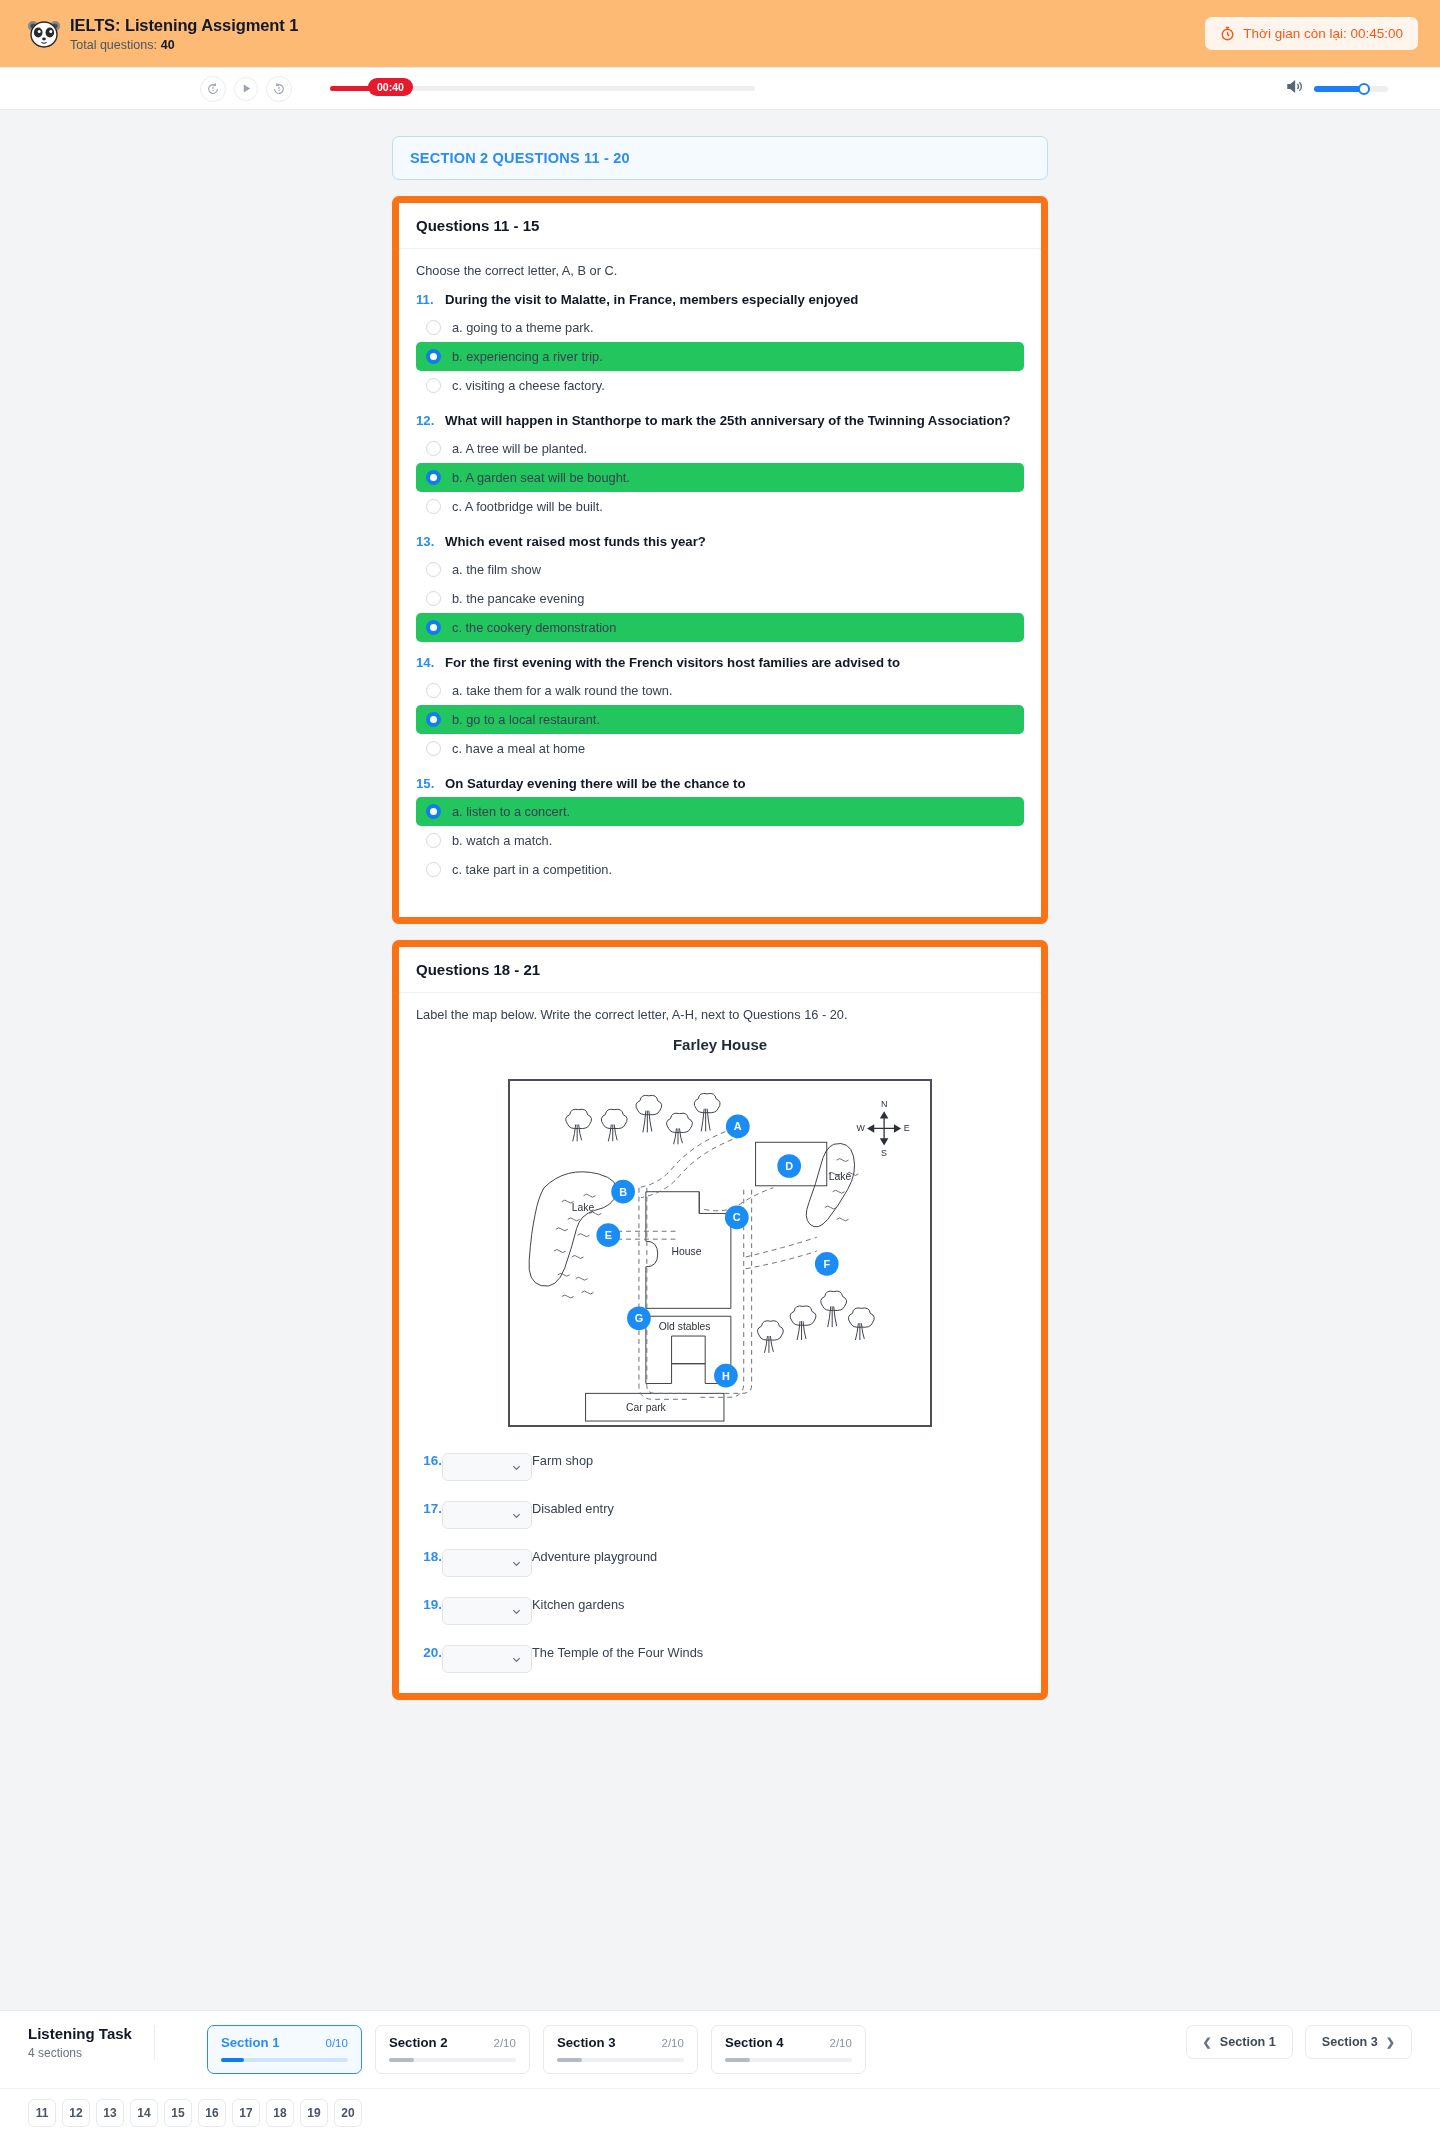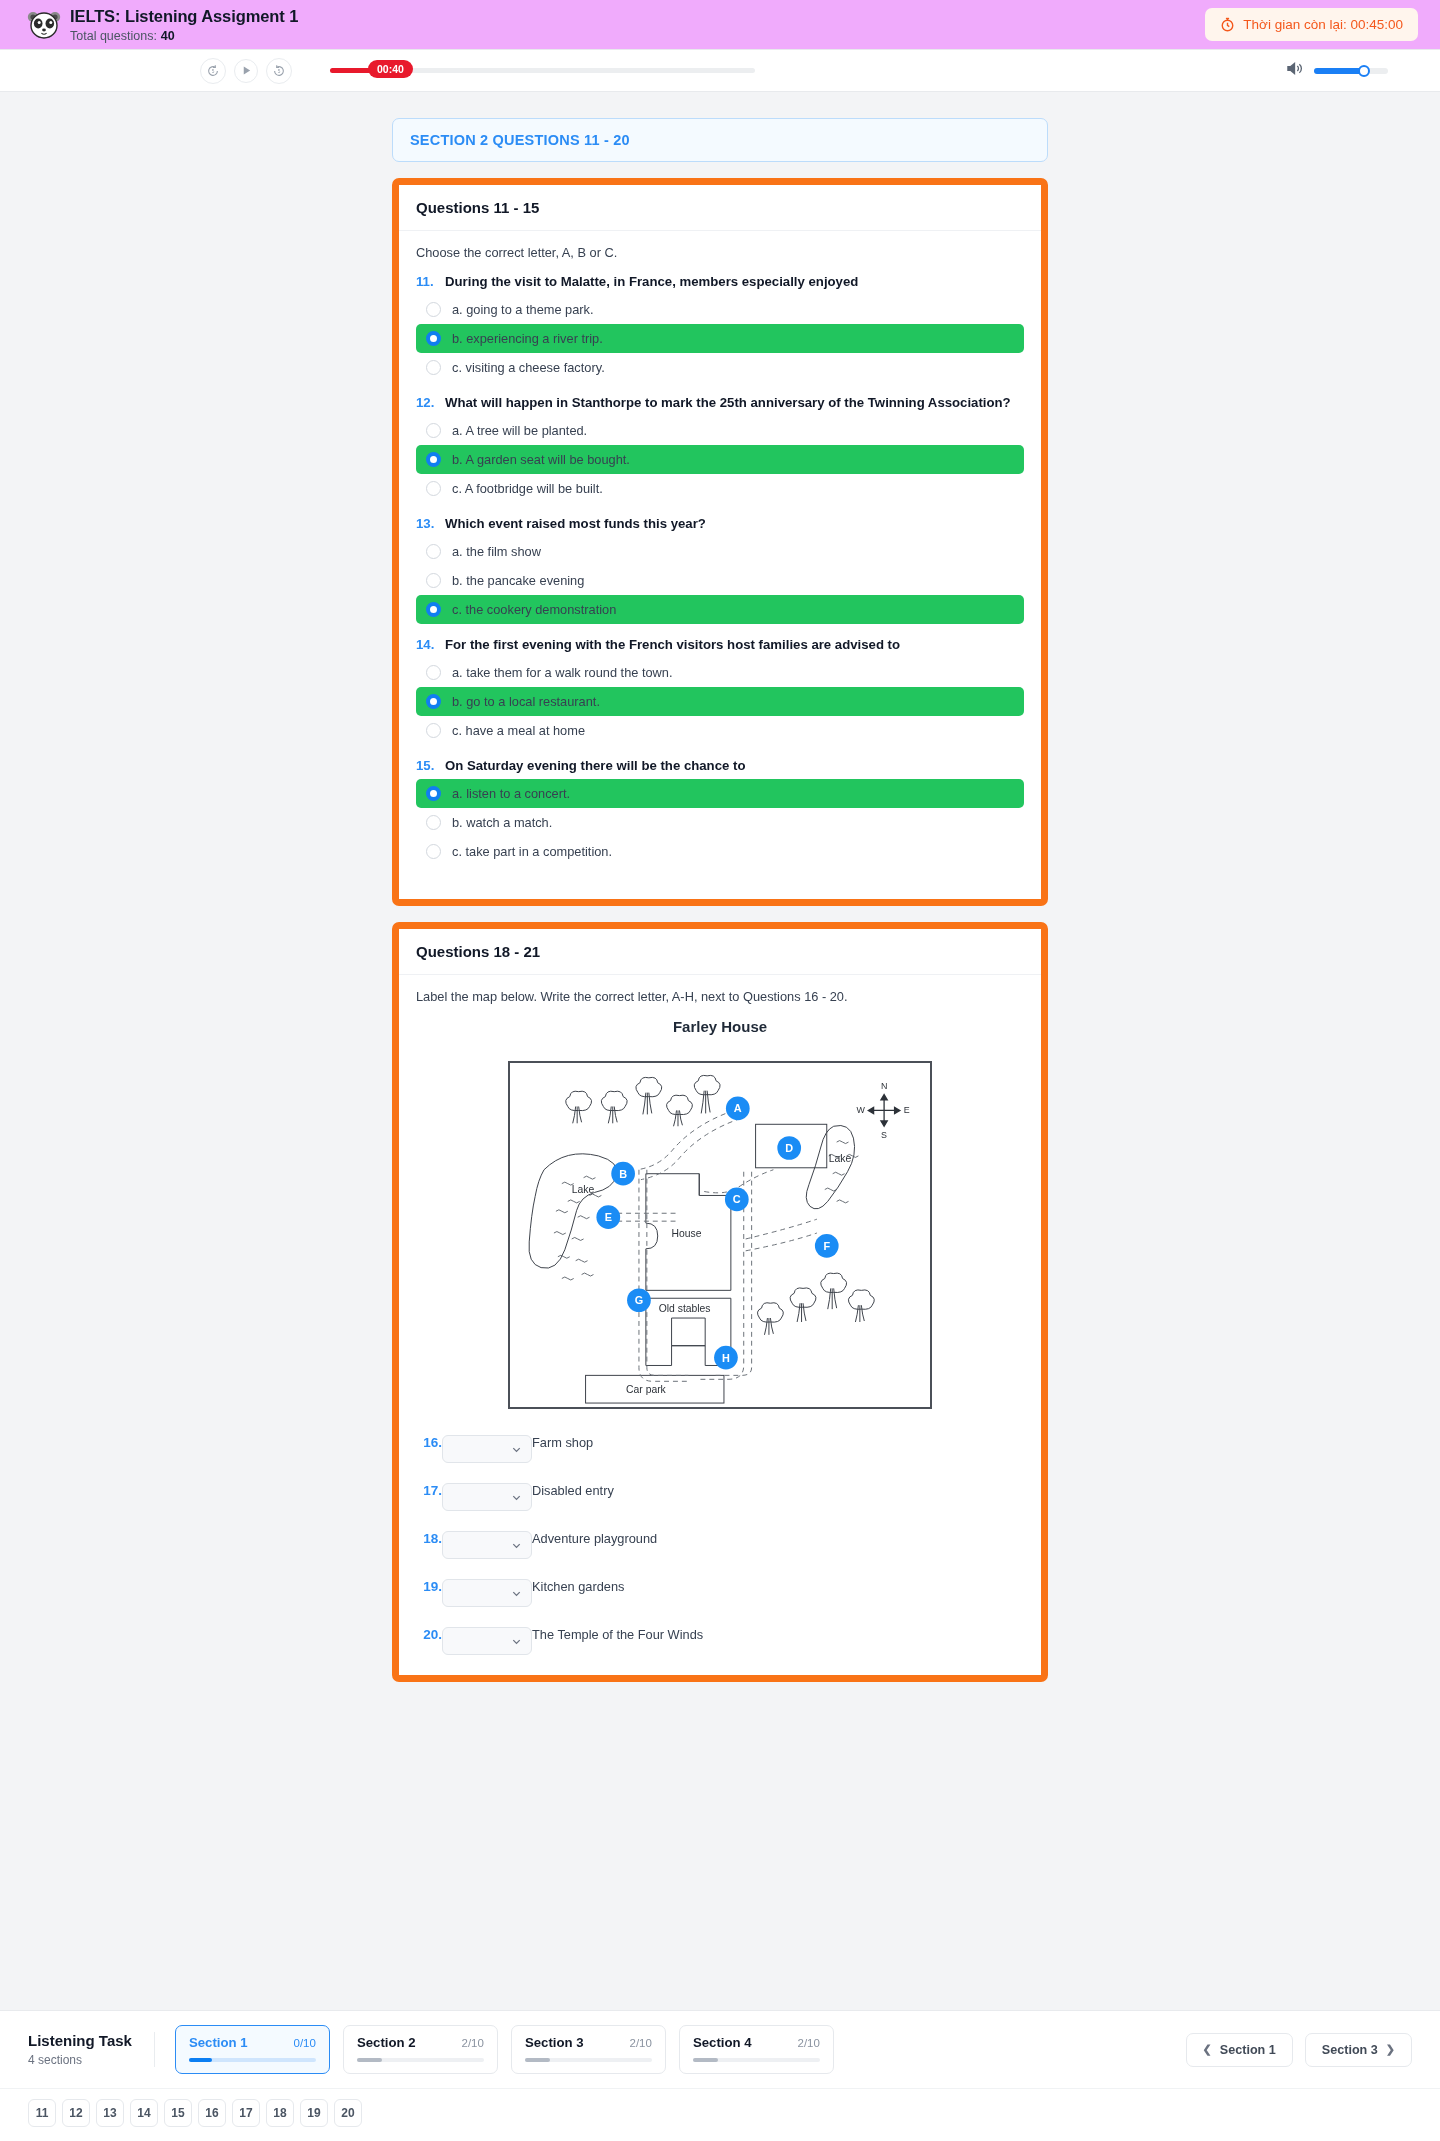--- a/index.html
+++ b/index.html
@@ -6,21 +6,21 @@
   html, body {
     width: 1440px;
     background: #f3f4f6;
     font-family: "Liberation Sans", sans-serif;
     color: #1f2937;
   }
   body { position: relative; width: 1440px; height: 2141px; overflow: hidden; }
 
   
   .header {
-    height: 50px; background: #f0abfc; display: flex; align-items: center;
+    height: 68px; background: #fdba74; display: flex; align-items: center;
     padding: 0 22px; border-bottom: 1px solid #e8eaed;
   }
   .logo-wrap { width: 44px; height: 36px; flex: 0 0 44px; display:flex; align-items:center; justify-content:center; }
   .head-text { margin-left: 4px; }
   .app-title { font-size: 16.5px; font-weight: bold; color: #111827; letter-spacing: -0.1px; }
   .app-sub { font-size: 12.5px; color: #4b5563; margin-top: 3px; }
   .app-sub b { color:#111827; font-weight:bold; margin-left:4px;}
   .spacer { flex: 1; }
   .timer-badge {
     display: flex; align-items: center; gap: 8px;
@@ -95,21 +95,21 @@
     background: #f8f9fb; display: flex; align-items: center; justify-content: flex-end;
     padding-right: 9px;
   }
   .d-label { font-size: 12.8px; color: #374151; }
 
   
   .footer {
     position: absolute; left: 0; bottom: 0; width: 1440px; background: #fff;
     border-top: 1px solid #e8eaed;
   }
-  .footer-top { display: flex; align-items: center; padding: 14px 28px 14px 28px; }
+  .footer-top { display: flex; align-items: flex-start; padding: 14px 28px 14px 28px; gap: 32px; }
   .task-info { padding-right: 22px; border-right: 1px solid #e9ecef; margin-right: 20px; }
   .task-title { font-weight: bold; font-size: 15px; color: #111827; }
   .task-sub { font-size: 12px; color: #6b7280; margin-top: 4px; }
   .sec-tabs { display: flex; gap: 13px; }
   .sec-tab {
     width: 155px; border: 1px solid #e6e9ed; border-radius: 7px; padding: 9px 13px 11px 13px;
   }
   .sec-tab.active { border: 1.5px solid #2b8cf5; background: #f4faff; }
   .sec-tab-row { display: flex; align-items: baseline; justify-content: space-between; }
   .sec-name { font-weight: bold; font-size: 13.2px; color: #111827; }

